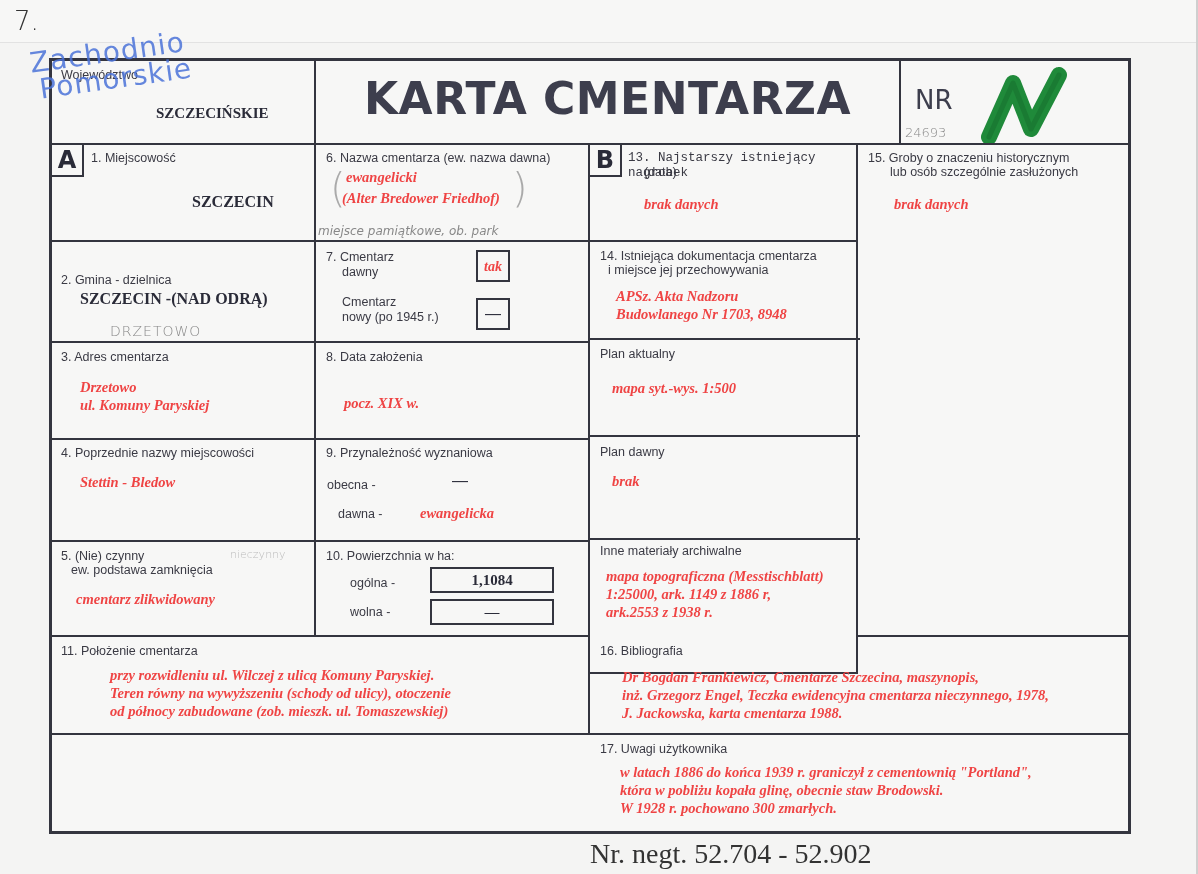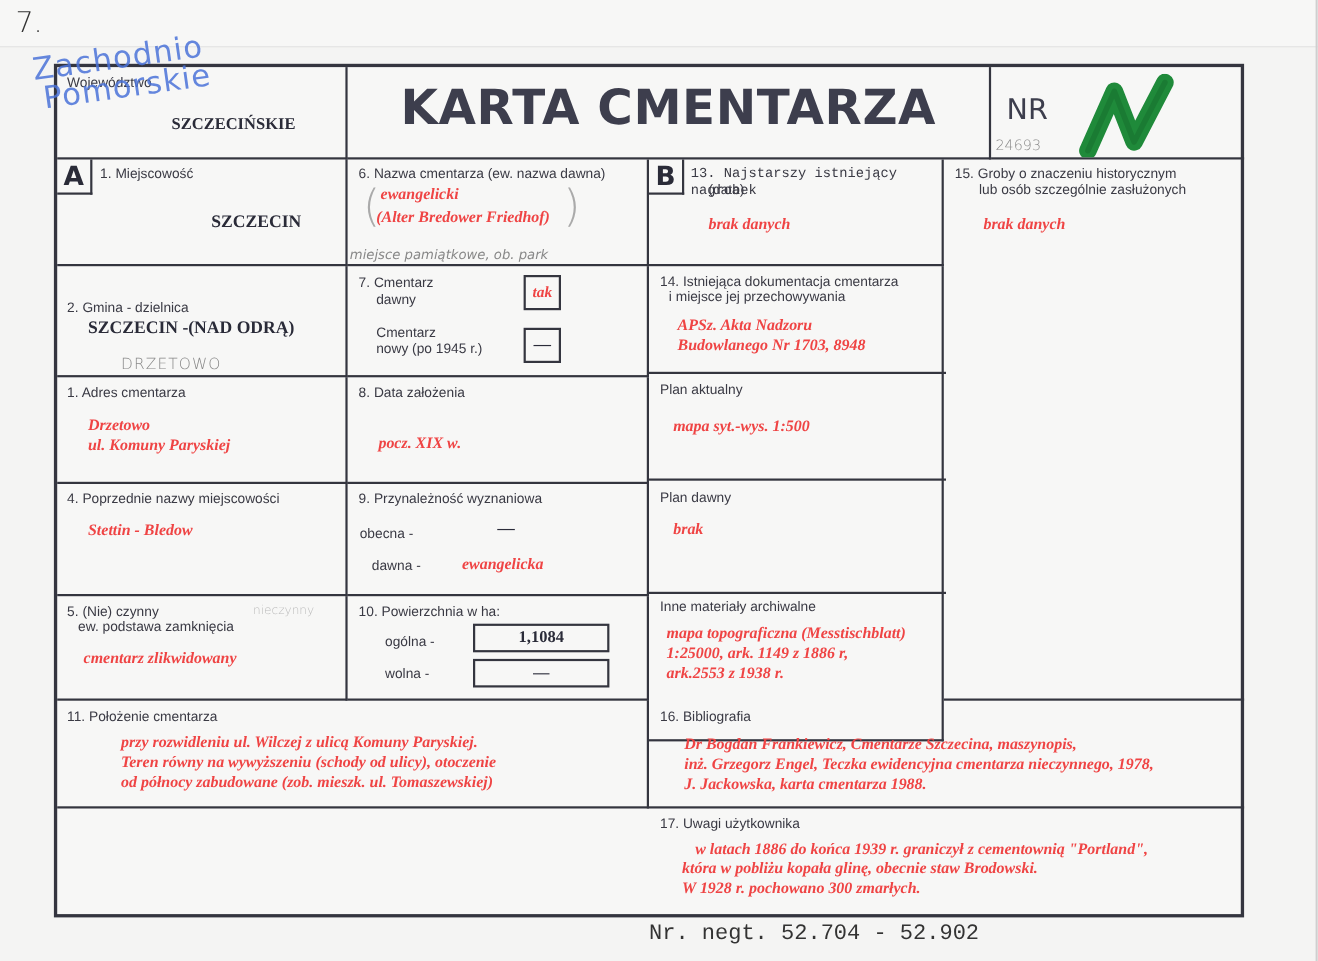--- a/index.html
+++ b/index.html
@@ -18,21 +18,21 @@
   .card { position:absolute; left:49px; top:58px; width:1082px; height:776px; border:3px solid #34353f; box-sizing:border-box; background:#f7f7f6; }
   .cell { position:absolute; box-sizing:border-box; border-right:2px solid #34353f; border-bottom:2px solid #34353f; }
   .lbl { font-family:"Liberation Sans", sans-serif; font-size:12.5px; color:#3a3a44; line-height:15px; position:absolute; }
   .val { font-family:"Liberation Serif", serif; font-style:italic; font-weight:bold; font-size:14.5px; color:#ef4444; line-height:18px; position:absolute; }
   .valup { font-family:"Liberation Serif", serif; font-weight:bold; font-size:16px; color:#2a2b38; position:absolute; }
   .hand { font-family:"DejaVu Sans", sans-serif; color:#888; position:absolute; font-weight:300; }
   .letterbox { position:absolute; left:0; top:0; width:30px; height:30px; border-right:2px solid #34353f; border-bottom:2px solid #34353f; font-family:"DejaVu Sans", sans-serif; font-weight:bold; font-size:24px; text-align:center; line-height:30px; color:#2a2b38; }
   .sbox { position:absolute; border:2px solid #34353f; text-align:center; box-sizing:border-box; }
   .title { position:absolute; left:0; width:100%; text-align:center; top:12px; font-family:"DejaVu Sans", sans-serif; font-weight:bold; font-size:44px; letter-spacing:0.5px; color:#3d3e4d; }
   .nr { position:absolute; left:14px; top:24px; font-family:"DejaVu Sans", sans-serif; font-size:26px; color:#3d3e4d; }
-  .bottom-note { position:absolute; left:590px; top:838px; font-family:Liberation Mono, monospace; font-size:20px; color:#333; font-weight:300; }
+  .bottom-note { position:absolute; left:590px; top:838px; font-family:Liberation Serif, serif; font-size:28px; color:#333; font-weight:300; }
 </style>
 </head>
 <body>
 
 <div class="topstrip"></div>
 <div class="rightedge"></div>
 <div class="page-number">7.</div>
 
 <div class="stamp">
   <div>Zachodnio</div>
@@ -61,21 +61,21 @@
     <div class="letterbox">A</div>
     <span class="lbl" style="left:39px;top:6px;">1. Miejscowość</span>
     <span class="valup" style="left:140px;top:48px;">SZCZECIN</span>
   </div>
   <div class="cell" style="left:0;top:181px;width:264px;height:101px;">
     <span class="lbl" style="left:9px;top:7px;margin-top:24px;">2. Gmina - dzielnica</span>
     <span class="valup" style="left:28px;top:48px;">SZCZECIN -(NAD ODRĄ)</span>
     <span class="hand" style="left:58px;top:81px;font-size:14px;letter-spacing:1px;">DRZETOWO</span>
   </div>
   <div class="cell" style="left:0;top:282px;width:264px;height:97px;">
-    <span class="lbl" style="left:9px;top:7px;">1. Adres cmentarza</span>
+    <span class="lbl" style="left:9px;top:7px;">3. Adres cmentarza</span>
     <span class="val" style="left:28px;top:35px;">Drzetowo</span>
     <span class="val" style="left:28px;top:53px;">ul. Komuny Paryskiej</span>
   </div>
   <div class="cell" style="left:0;top:379px;width:264px;height:102px;">
     <span class="lbl" style="left:9px;top:6px;">4. Poprzednie nazwy miejscowości</span>
     <span class="val" style="left:28px;top:33px;">Stettin - Bledow</span>
   </div>
   <div class="cell" style="left:0;top:481px;width:264px;height:95px;">
     <span class="lbl" style="left:9px;top:7px;">5. (Nie) czynny</span>
     <span class="lbl" style="left:19px;top:21px;">ew. podstawa zamknięcia</span>
@@ -166,21 +166,21 @@
   </div>
   <div class="cell" style="left:538px;top:576px;width:541px;height:98px;border-right:none;">
     <span class="lbl" style="left:10px;top:7px;">16. Bibliografia</span>
     <span class="val" style="left:32px;top:31px;">Dr Bogdan Frankiewicz, Cmentarze Szczecina, maszynopis,</span>
     <span class="val" style="left:32px;top:49px;">inż. Grzegorz Engel, Teczka ewidencyjna cmentarza nieczynnego, 1978,</span>
     <span class="val" style="left:32px;top:67px;">J. Jackowska, karta cmentarza 1988.</span>
   </div>
 
   <div class="cell" style="left:538px;top:674px;width:541px;height:96px;border-right:none;border-bottom:none;">
     <span class="lbl" style="left:10px;top:7px;">17. Uwagi użytkownika</span>
-    <span class="val" style="left:42px;top:28px;">w latach 1886 do końca 1939 r. graniczył z cementownią "Portland",</span>
+    <span class="val" style="left:30px;top:28px;">w latach 1886 do końca 1939 r. graniczył z cementownią "Portland",</span>
     <span class="val" style="left:30px;top:46px;">która w pobliżu kopała glinę, obecnie staw Brodowski.</span>
     <span class="val" style="left:30px;top:64px;">W 1928 r. pochowano 300 zmarłych.</span>
   </div>
 </div>
 
 <div style="position:absolute;left:589px;top:338px;width:271px;height:2px;background:#34353f;"></div>
 <div style="position:absolute;left:589px;top:435px;width:271px;height:2px;background:#34353f;"></div>
 <div style="position:absolute;left:589px;top:538px;width:271px;height:2px;background:#34353f;"></div>
 
 <div class="bottom-note">Nr. negt. 52.704 - 52.902</div>

